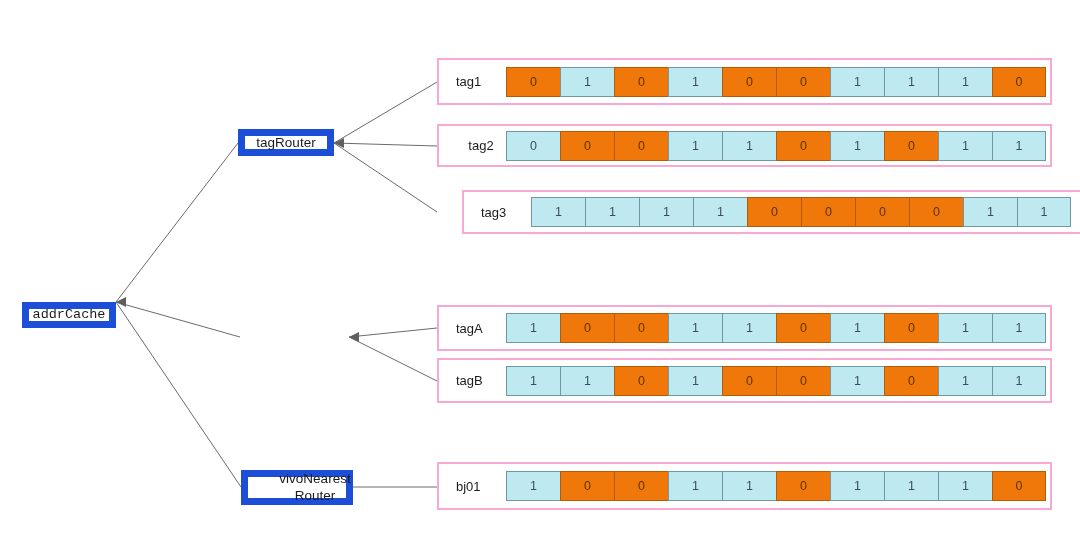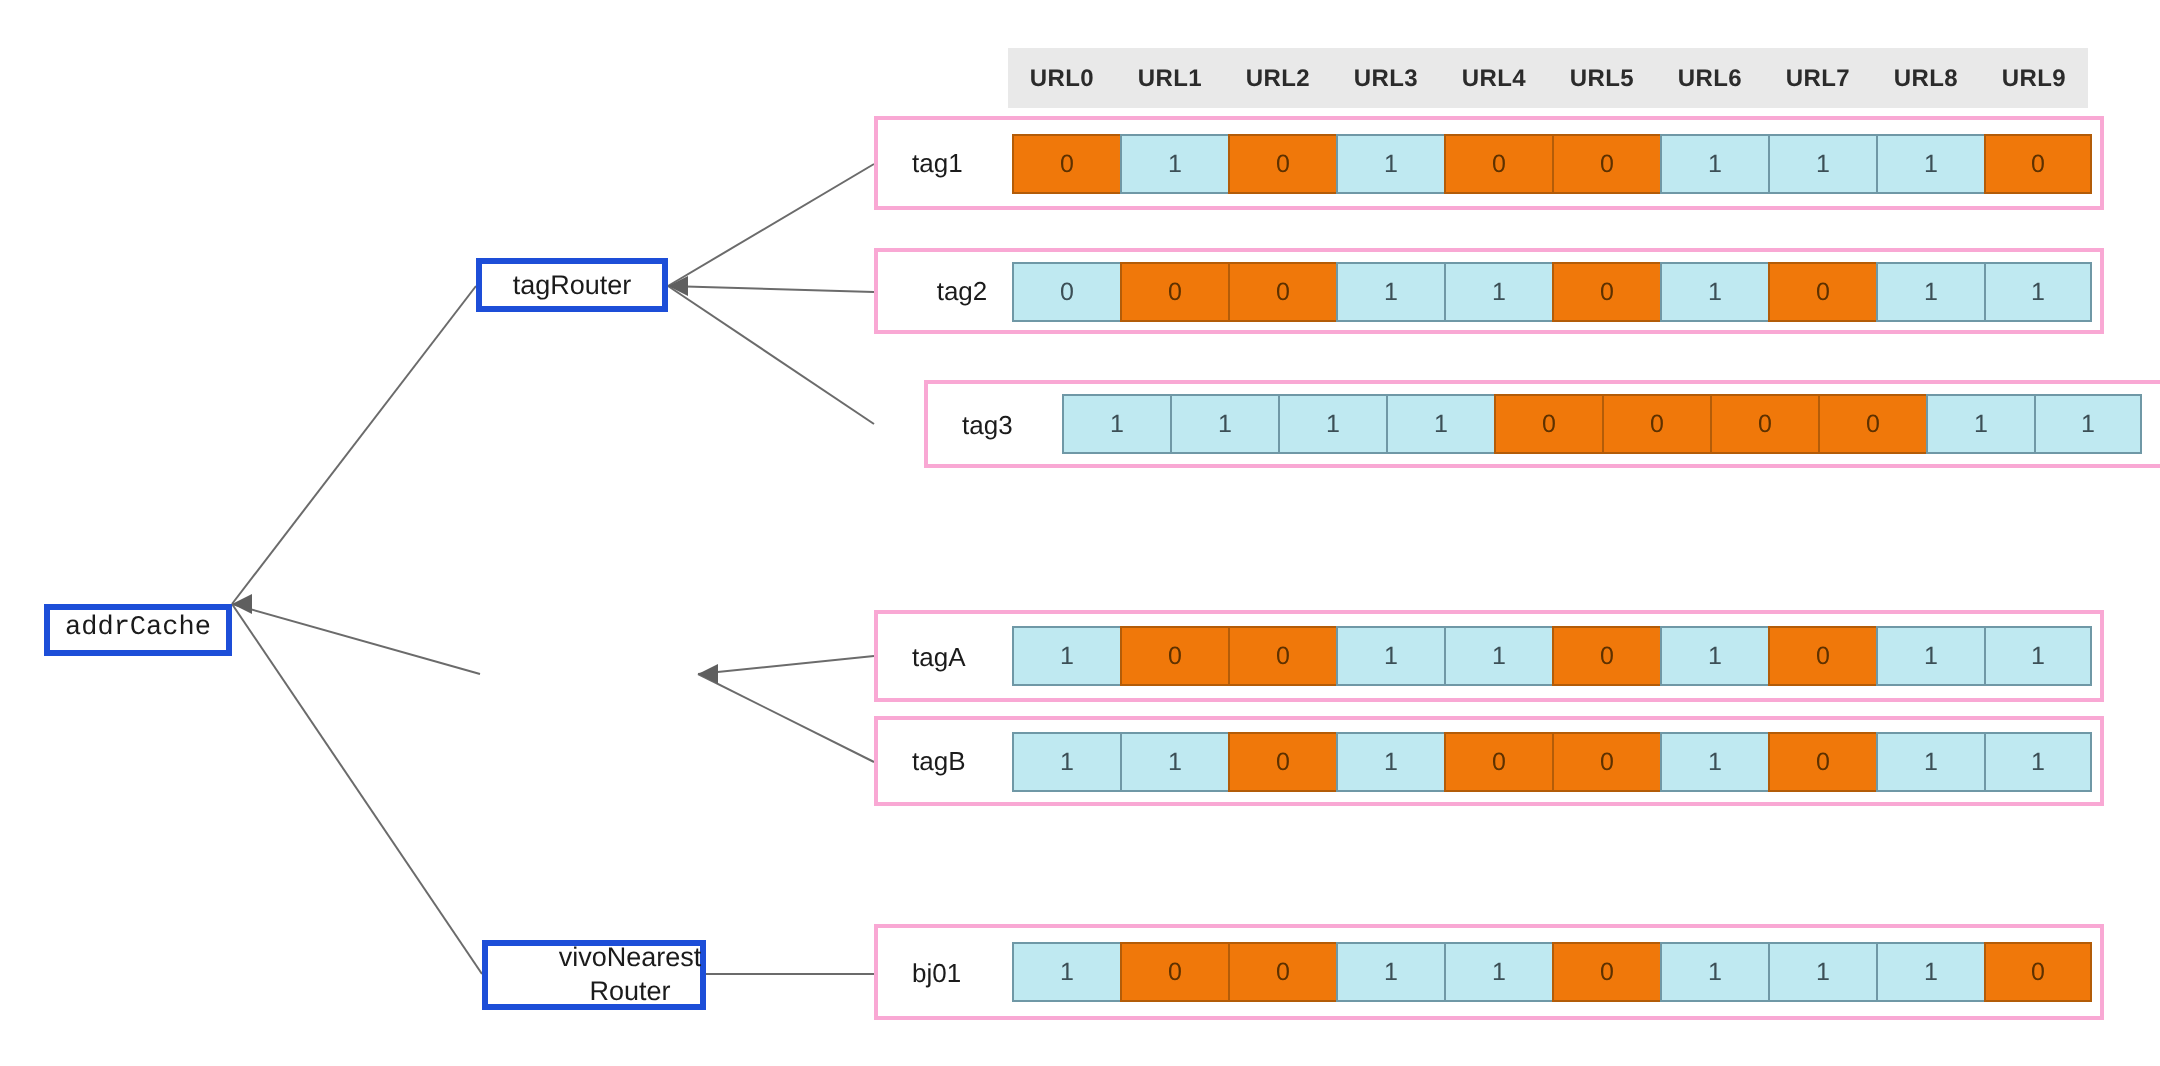--- a/index.html
+++ b/index.html
@@ -13,21 +13,21 @@
   }
   #stage{position:absolute;left:0;top:0;width:1080px;height:533px;}
 
   
   #wires{position:absolute;left:0;top:0;width:1080px;height:533px;}
 
   
   .node{
     position:absolute;
     box-sizing:border-box;
-    border:3px solid #1d4ed8;
+    border:7px solid #1d4ed8;
     background:#ffffff;
     color:#1b1b1b;
     font-size:13.5px;
     display:flex;
     align-items:center;
     justify-content:center;
     text-align:center;
     line-height:1.15;
     z-index:3;
   }
@@ -123,32 +123,20 @@
   <div class="node" style="left:238px;top:129px;width:96px;height:27px;">
     <span>tagRouter</span>
   </div>
 
 
   <div class="node two-line" style="left:241px;top:470px;width:112px;height:35px;flex-direction:column;">
     <span>vivoNearest</span>
     <span>Router</span>
   </div>
 
-  <div id="url-header">
-      <div class="url-cell">URL0</div>
-      <div class="url-cell">URL1</div>
-      <div class="url-cell">URL2</div>
-      <div class="url-cell">URL3</div>
-      <div class="url-cell">URL4</div>
-      <div class="url-cell">URL5</div>
-      <div class="url-cell">URL6</div>
-      <div class="url-cell">URL7</div>
-      <div class="url-cell">URL8</div>
-      <div class="url-cell">URL9</div>
-    </div>
 
   <div id="rows-layer">
       <div class="bitrow" style="left: 437px; top: 58px; width: 615px; height: 47px;">
         <div class="row-label">tag1</div>
         <div class="cells">
           <div class="cell on">0</div>
           <div class="cell off">1</div>
           <div class="cell on">0</div>
           <div class="cell off">1</div>
           <div class="cell on">0</div>

